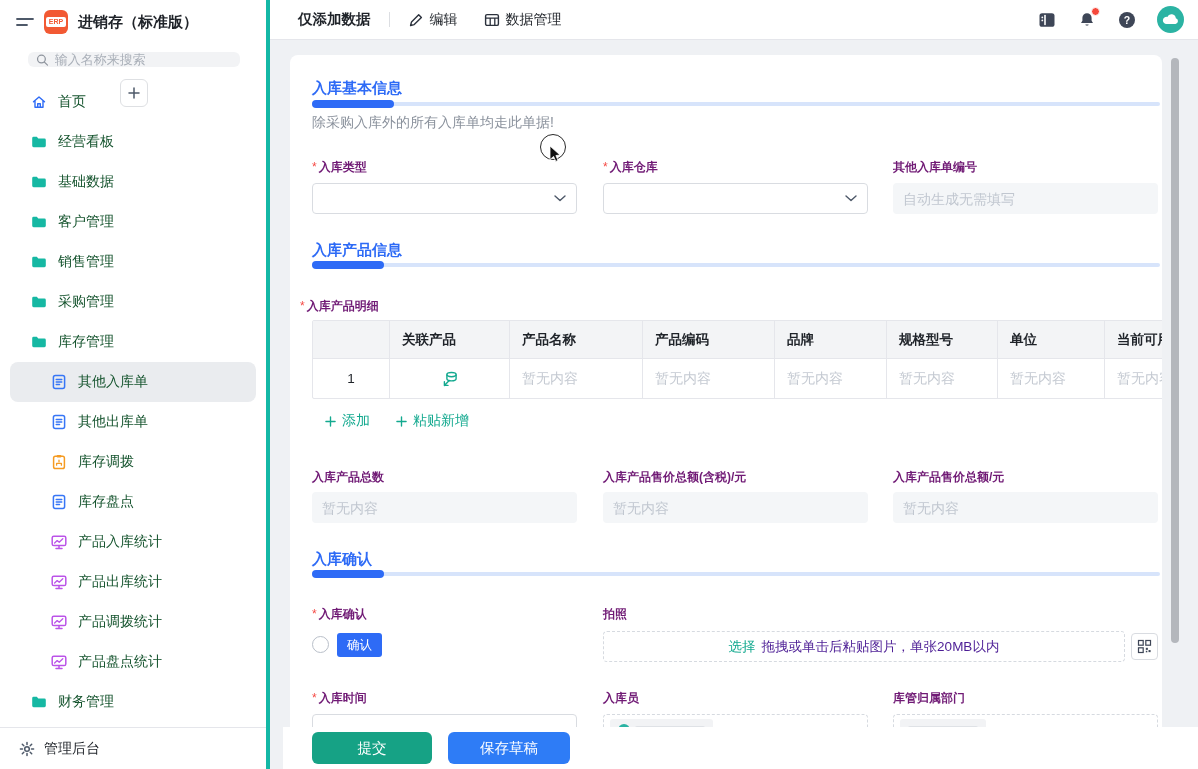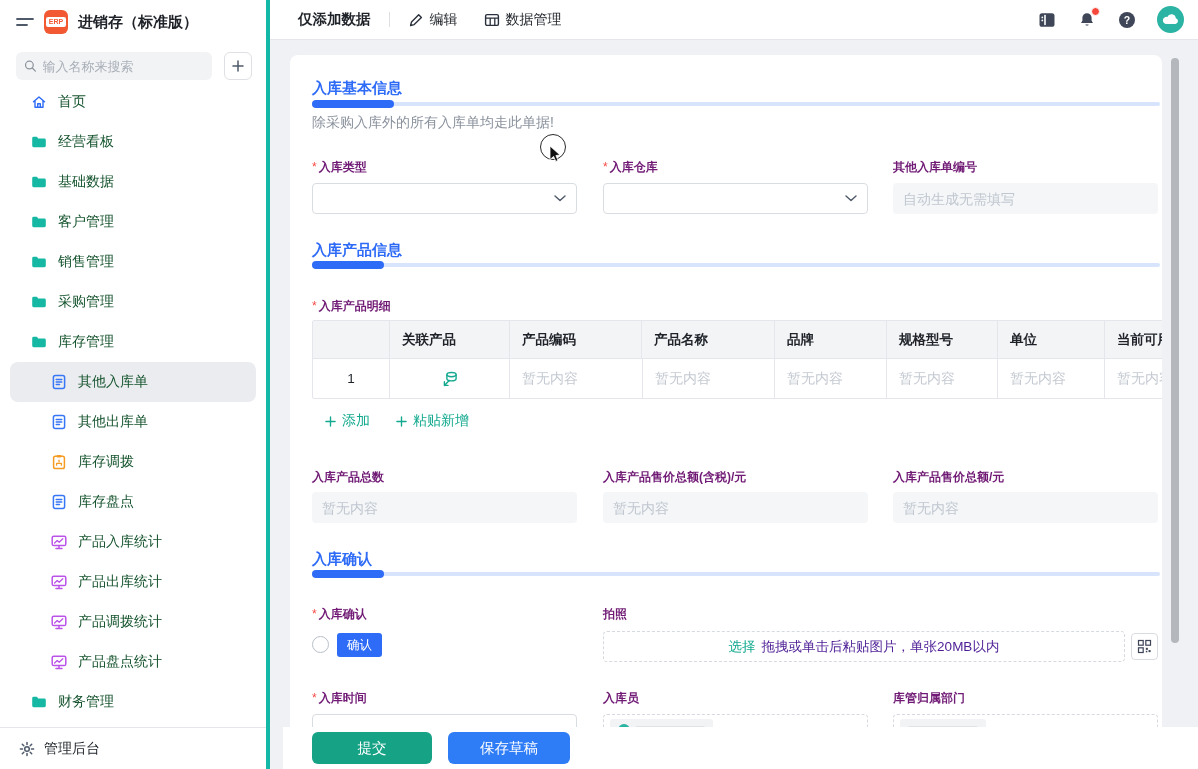--- a/index.html
+++ b/index.html
@@ -7,21 +7,21 @@
   body { font-family:"Liberation Sans","DejaVu Sans",sans-serif; color:#1f2329; background:#eff1f4; }
   .screen { position:relative; width:1198px; height:769px; overflow:hidden; background:#eff1f4; }
 
   
   .sidebar { position:absolute; left:0; top:0; width:270px; height:769px; background:#fff; border-right:4px solid #14b8a6; z-index:20; }
   .sb-head { display:flex; align-items:center; height:44px; padding:0 16px; gap:10px; }
   .burger { width:18px; height:14px; color:#4e5969; display:flex; align-items:center; cursor:pointer; }
   .logo { width:24px; height:24px; background:#f25933; border-radius:6px; display:flex; align-items:center; justify-content:center; flex:0 0 auto; }
   .logo-inner { background:#fff; border-radius:2px; padding:1px 3px; font-size:7px; font-weight:bold; color:#f25933; line-height:8px; }
   .sb-title { font-size:15px; font-weight:bold; color:#1f2329; white-space:nowrap; }
-  .search-row { display:flex; align-items:center; gap:12px; padding:8px 14px 6px 16px; }
+  .search-row { display:flex; align-items:center; gap:12px; padding:8px 14px 6px 16px;flex-direction:column; }
   .search-box { flex:1; height:28px; background:#f2f3f5; border-radius:6px; display:flex; align-items:center; padding:0 8px; gap:6px; }
   .search-box svg { color:#8f959e; }
   .search-box input { border:none; outline:none; background:transparent; font-size:13px; width:100%; color:#1f2329; font-family:inherit; }
   .search-box input::placeholder { color:#a9afb8; }
   .add-btn { width:28px; height:28px; border:1px solid #dee0e3; border-radius:6px; background:#fff; display:flex; align-items:center; justify-content:center; color:#4e5969; cursor:pointer; }
   .menu { position:absolute; left:0; top:82px; width:100%; }
   .m-item { height:40px; display:flex; align-items:center; gap:10px; padding-left:20px; margin:0 10px; border-radius:8px; cursor:pointer; font-size:14px; color:#14532d; }
   .m-item.sub { padding-left:40px; }
   .m-item.selected { background:#eaecef; }
   .m-icon { display:flex; align-items:center; justify-content:center; width:18px; height:18px; flex:0 0 auto; }
@@ -418,28 +418,28 @@
         </svg>
     </div>
     <input class="ipt" style="left: 603px; top: 128px;" disabled="" placeholder="自动生成无需填写">
 
     <div class="abs sec-title" style="left:22px; top:186px;">入库产品信息</div>
     <div class="sec-progress" style="top:206px;">
       <div class="track"></div>
       <div class="pill" style="width:72px;"></div>
     </div>
 
-    <div class="abs f-label req" style="left:22px; top:243px;">入库产品明细</div>
+    <div class="abs f-label req" style="left:10px; top:243px;">入库产品明细</div>
 
     <div class="dtable">
       <div class="tr head">
         <div class="tc w0"></div>
         <div class="tc w1">关联产品</div>
+        <div class="tc w2">产品名称</div>
         <div class="tc w3">产品编码</div>
-        <div class="tc w2">产品名称</div>
         <div class="tc w4">品牌</div>
         <div class="tc w5">规格型号</div>
         <div class="tc w6">单位</div>
         <div class="tc w7 last">当前可用库存</div>
       </div>
       <div class="tr body">
         <div class="tc w0 center">1</div>
         <div class="tc w1 center">
             <svg width="18" height="18" style="color:#13a98f">
               <use href="#i-link"></use>

